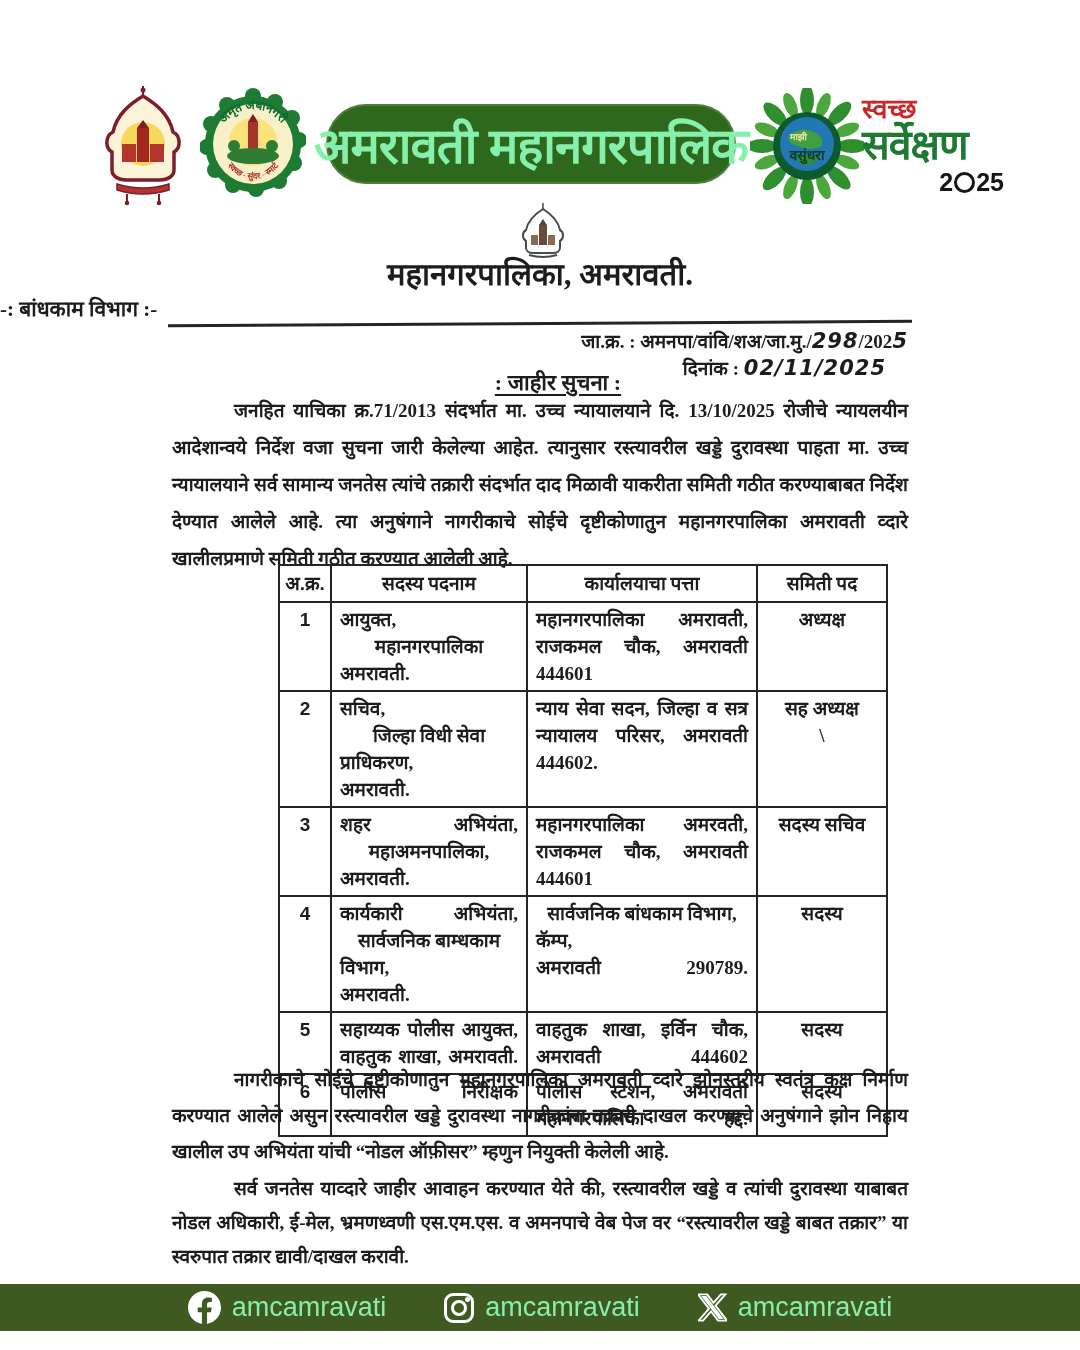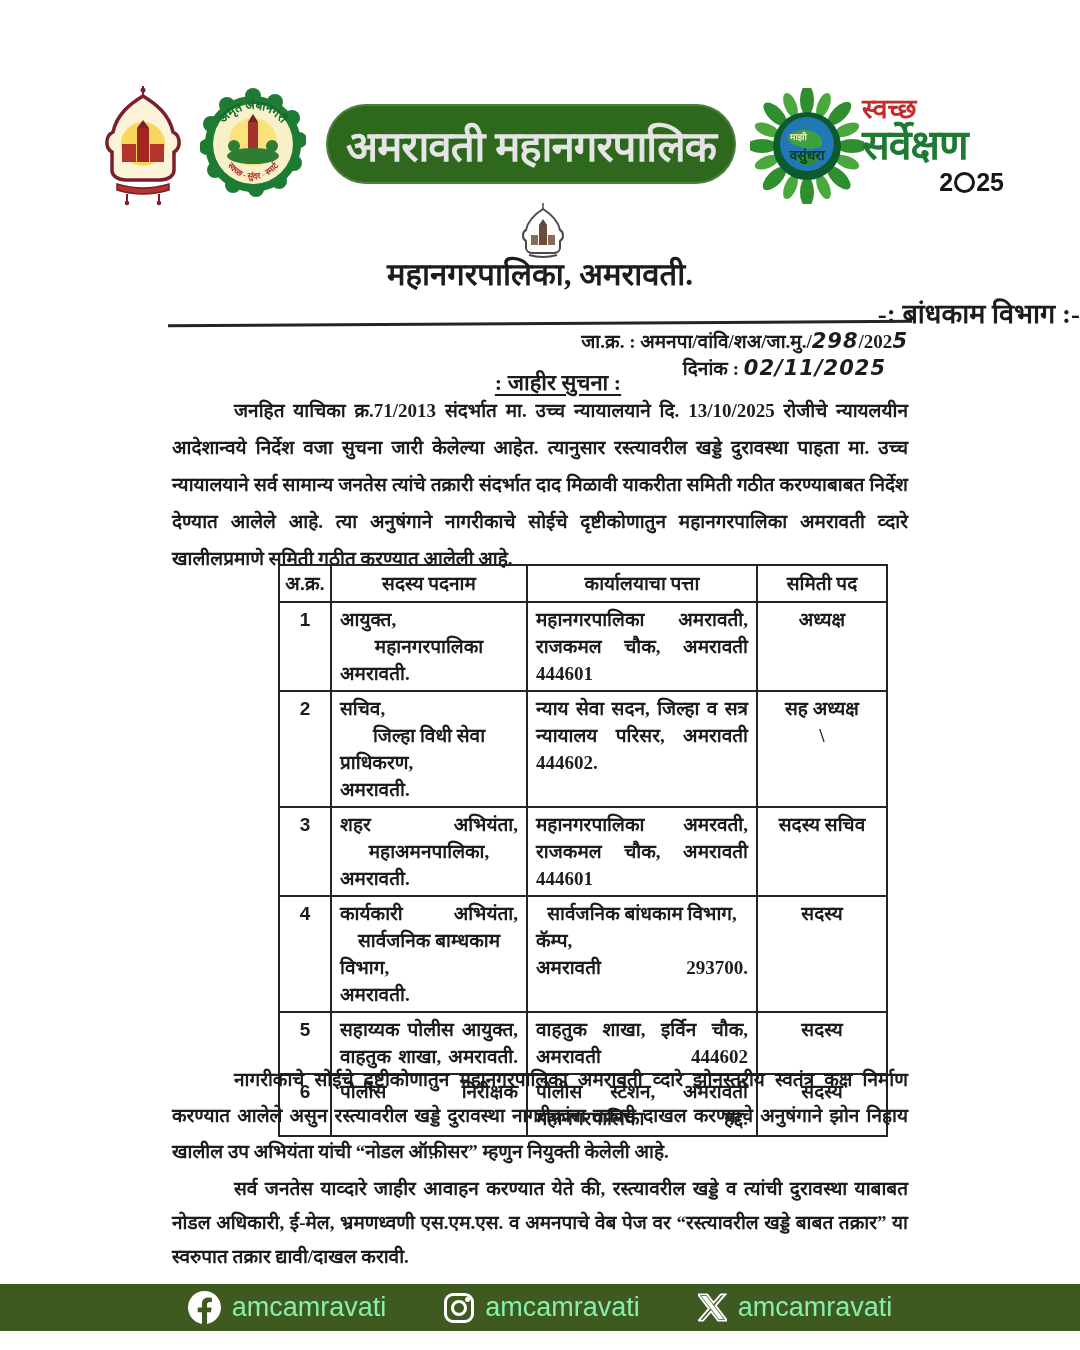--- a/index.html
+++ b/index.html
@@ -10,36 +10,36 @@
   .abs{position:absolute;}
 
   
   .org-pill{
     left:326px;top:104px;width:410px;height:80px;
     background:#2d681c;border-radius:40px;
     display:flex;align-items:center;justify-content:center;
     box-shadow:inset 0 0 0 2px rgba(255,255,255,.15);
   }
   .org-pill span{
-    color:#e5e5e5;font-family:"Liberation Sans",sans-serif;
-    font-weight:bold;font-size:42px;white-space:nowrap;letter-spacing:-1px;
+    color:#86efac;font-family:"Liberation Sans",sans-serif;
+    font-weight:bold;font-size:49px;white-space:nowrap;letter-spacing:-1px;
   }
   .swachh-block{left:862px;top:96px;width:148px;text-align:left;font-family:Liberation Sans, sans-serif;line-height:1;}
   .swachh-l1{color:#c62b29;font-weight:bold;font-size:27px;padding-right:4px;}
   .swachh-l2{color:#1e7a33;font-weight:bold;font-size:41px;margin-top:2px;letter-spacing:-1px;}
   .swachh-year{color:#161616;font-weight:bold;font-size:25px;margin-top:4px;padding-right:6px;display:flex;justify-content:flex-end;align-items:center;}
   .mag-zero{
     display:inline-block;width:15px;height:15px;border:3.5px solid #161616;border-radius:50%;
     color:transparent;overflow:hidden;position:relative;margin:0 1px;
   }
   .mag-zero::after{content:"";position:absolute;left:-4px;bottom:-4px;width:8px;height:3px;background:#7a1f2b;transform:rotate(45deg);}
 
   
   .lh-org{left:0;top:252px;width:1080px;text-align:center;font-size:31px;font-weight:bold;}
-  .lh-dept{left:0;top:294px;width:1080px;text-align:right;font-size:27px;font-weight:bold;}
+  .lh-dept{left:0;top:294px;width:1080px;text-align:left;font-size:21px;font-weight:bold;}
   .divider{left:168px;top:322px;width:744px;height:2.5px;background:#242424;transform:rotate(-0.35deg);}
   .ref-block{right:172px;top:328px;text-align:right;font-size:19px;font-weight:600;line-height:26px;}
   .hand{font-family:"DejaVu Sans",sans-serif;font-weight:bold;font-style:italic;font-size:21px;letter-spacing:1px;}
   .notice-title{left:18px;top:366px;width:1080px;text-align:center;font-size:22px;font-weight:bold;}
   .notice-title span{text-decoration:underline;text-underline-offset:4px;}
 
   
   .para{
     left:172px;width:736px;font-size:19px;font-weight:600;line-height:37px;
     text-align:justify;text-indent:62px;white-space:normal;
@@ -247,21 +247,21 @@
 राजकमल चौक, अमरावती
 444601</td>
       <td class="c-pos pre-c">सदस्य सचिव</td>
     </tr>
     <tr>
       <td class="c-sr">4</td>
       <td class="c-des pre">कार्यकारी अभियंता,
 सार्वजनिक बाम्धकाम विभाग,
 अमरावती.</td>
       <td class="c-addr pre">सार्वजनिक बांधकाम विभाग, कॅम्प,
-अमरावती 293700.</td>
+अमरावती 290789.</td>
       <td class="c-pos pre-c">सदस्य</td>
     </tr>
     <tr>
       <td class="c-sr">5</td>
       <td class="c-des pre">सहाय्यक पोलीस आयुक्त,
 वाहतुक शाखा, अमरावती.</td>
       <td class="c-addr pre">वाहतुक शाखा, इर्विन चौक,
 अमरावती 444602</td>
       <td class="c-pos pre-c">सदस्य</td>
     </tr>

